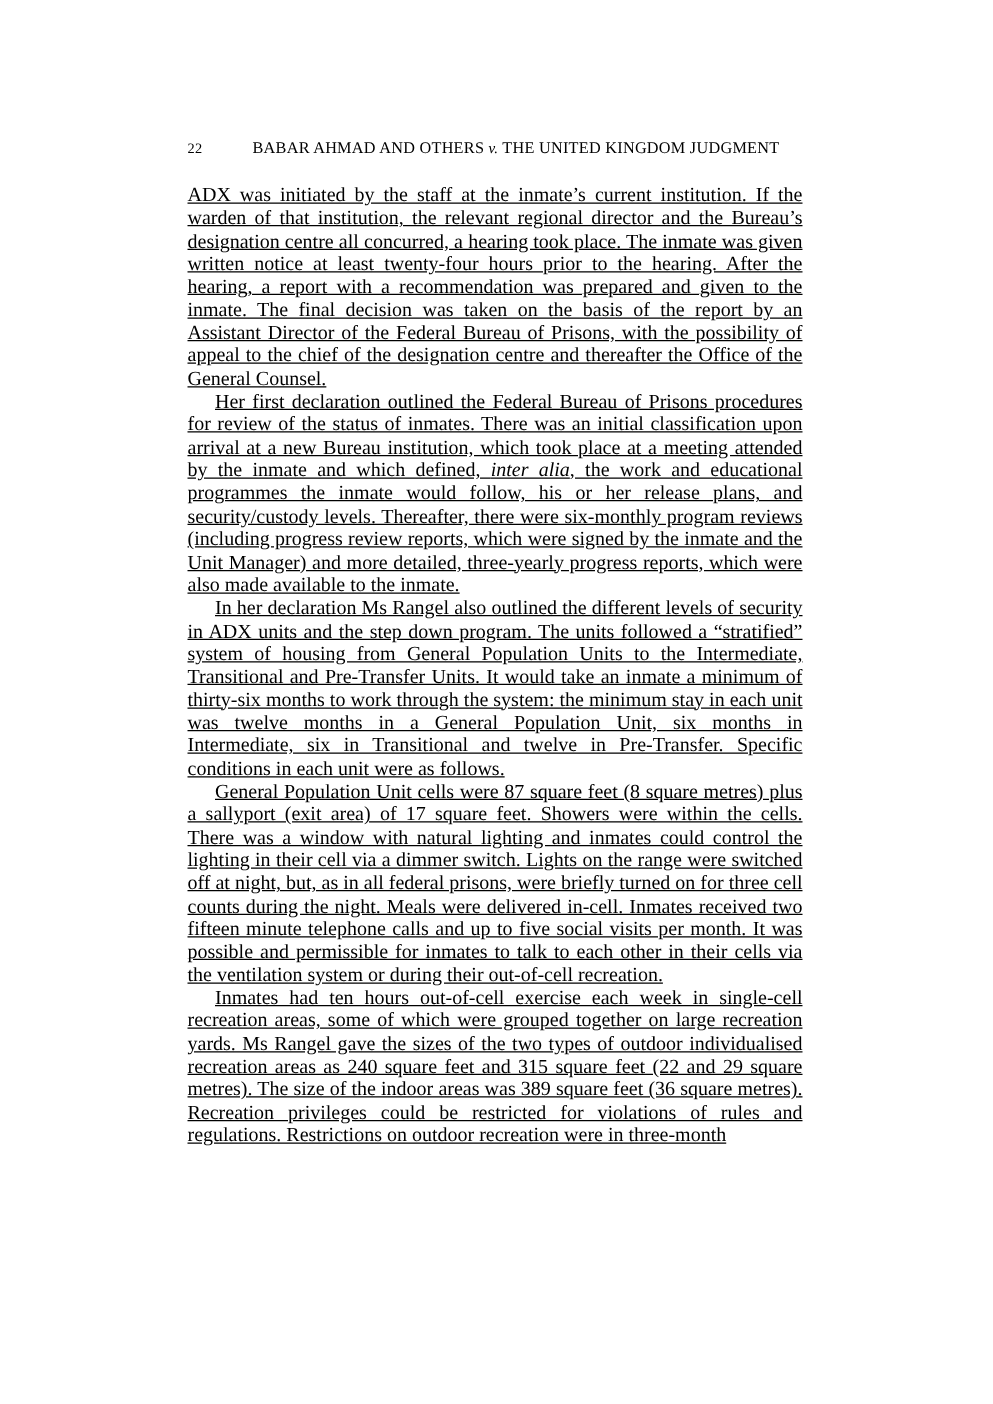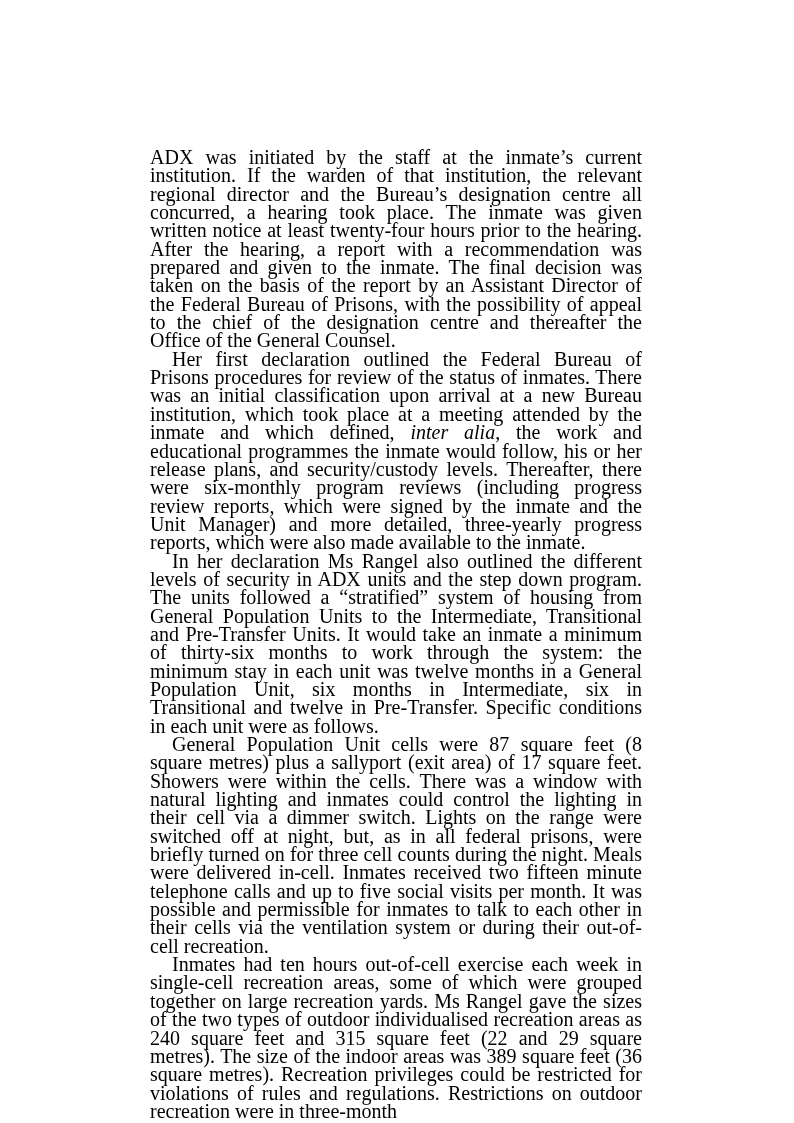--- a/index.html
+++ b/index.html
@@ -40,41 +40,45 @@
   .header .runtitle .ital {
     font-style: italic;
     font-variant: normal;
     font-size: 12px;
   }
   .body {
     position: absolute;
     top: 148px;
     left: 150px;
     width: 492px;
-    font-size: 20px;
+    font-size: 16px;
     line-height: 18.35px;
     text-align: justify;
     text-justify: inter-word;
+    text-decoration: underline;
   }
   .body p {
     margin: 0;
     text-indent: 22px;
   }
   .body p.noindent {
     text-indent: 0;
   }
   .ital {
     font-style: italic;
   }
 </style>
 </head>
 <body>
 
 <div class="page">
 
+  <div class="header">
+    <span class="pageno">22</span><span class="runtitle"><span>BABAR AHMAD AND OTHERS</span> <span class="ital">v.</span> <span>THE UNITED KINGDOM JUDGMENT</span></span>
+  </div>
 
   <div class="body">
     <p class="noindent">ADX was initiated by the staff at the inmate’s current institution. If the warden of that institution, the relevant regional director and the Bureau’s designation centre all concurred, a hearing took place. The inmate was given written notice at least twenty-four hours prior to the hearing. After the hearing, a report with a recommendation was prepared and given to the inmate. The final decision was taken on the basis of the report by an Assistant Director of the Federal Bureau of Prisons, with the possibility of appeal to the chief of the designation centre and thereafter the Office of the General Counsel.</p>
     <p><span>Her first declaration outlined the Federal Bureau of Prisons procedures for review of the status of inmates. There was an initial classification upon arrival at a new Bureau institution, which took place at a meeting attended by the inmate and which defined, </span><span class="ital">inter alia</span><span>, the work and educational programmes the inmate would follow, his or her release plans, and security/custody levels. Thereafter, there were six-monthly program reviews (including progress review reports, which were signed by the inmate and the Unit Manager) and more detailed, three-yearly progress reports, which were also made available to the inmate.</span></p>
     <p>In her declaration Ms Rangel also outlined the different levels of security in ADX units and the step down program. The units followed a “stratified” system of housing from General Population Units to the Intermediate, Transitional and Pre-Transfer Units. It would take an inmate a minimum of thirty-six months to work through the system: the minimum stay in each unit was twelve months in a General Population Unit, six months in Intermediate, six in Transitional and twelve in Pre-Transfer. Specific conditions in each unit were as follows.</p>
     <p>General Population Unit cells were 87 square feet (8 square metres) plus a sallyport (exit area) of 17 square feet. Showers were within the cells. There was a window with natural lighting and inmates could control the lighting in their cell via a dimmer switch. Lights on the range were switched off at night, but, as in all federal prisons, were briefly turned on for three cell counts during the night. Meals were delivered in-cell. Inmates received two fifteen minute telephone calls and up to five social visits per month. It was possible and permissible for inmates to talk to each other in their cells via the ventilation system or during their out-of-cell recreation.</p>
     <p>Inmates had ten hours out-of-cell exercise each week in single-cell recreation areas, some of which were grouped together on large recreation yards. Ms Rangel gave the sizes of the two types of outdoor individualised recreation areas as 240 square feet and 315 square feet (22 and 29 square metres). The size of the indoor areas was 389 square feet (36 square metres). Recreation privileges could be restricted for violations of rules and regulations. Restrictions on outdoor recreation were in three-month</p>
   </div>
 
 </div>

